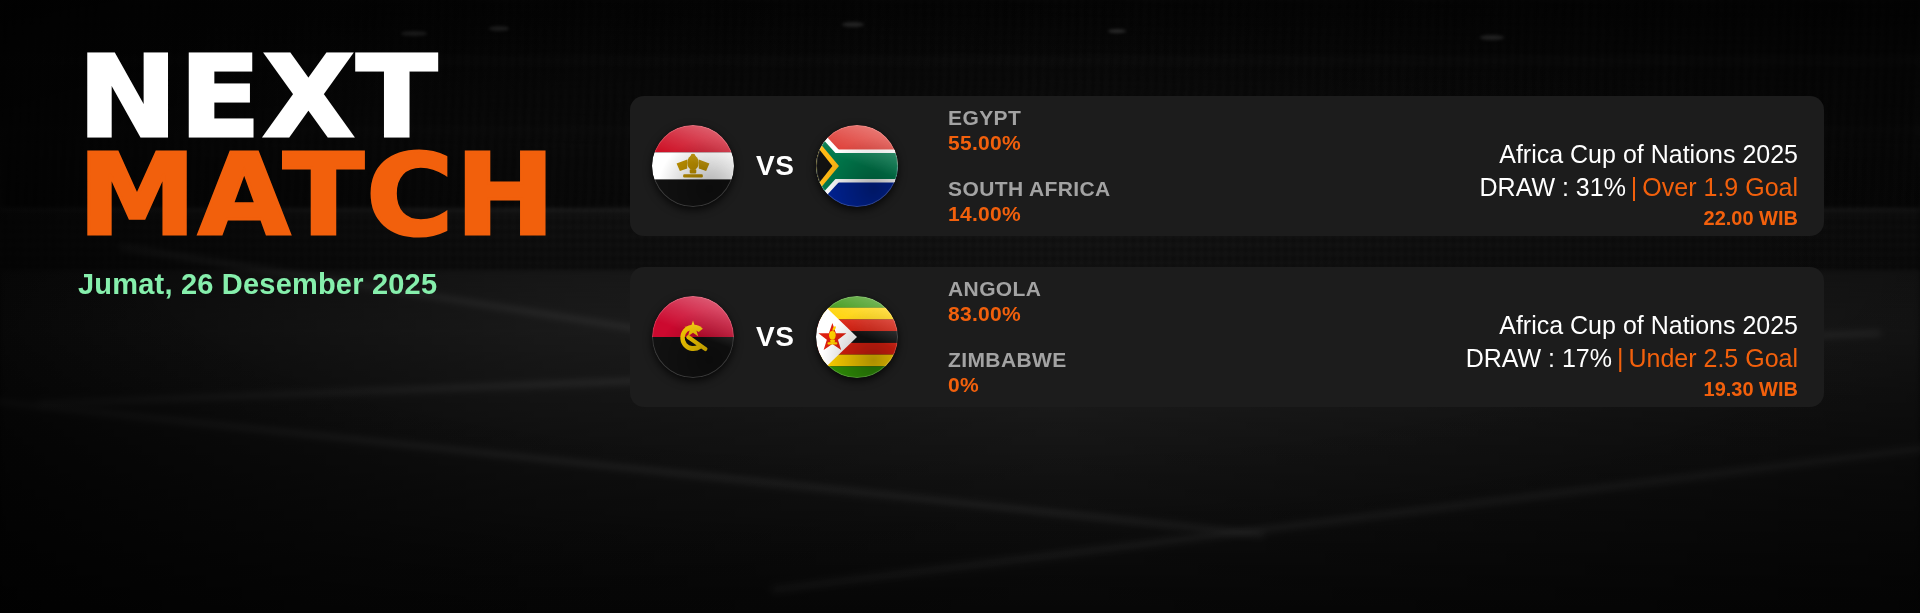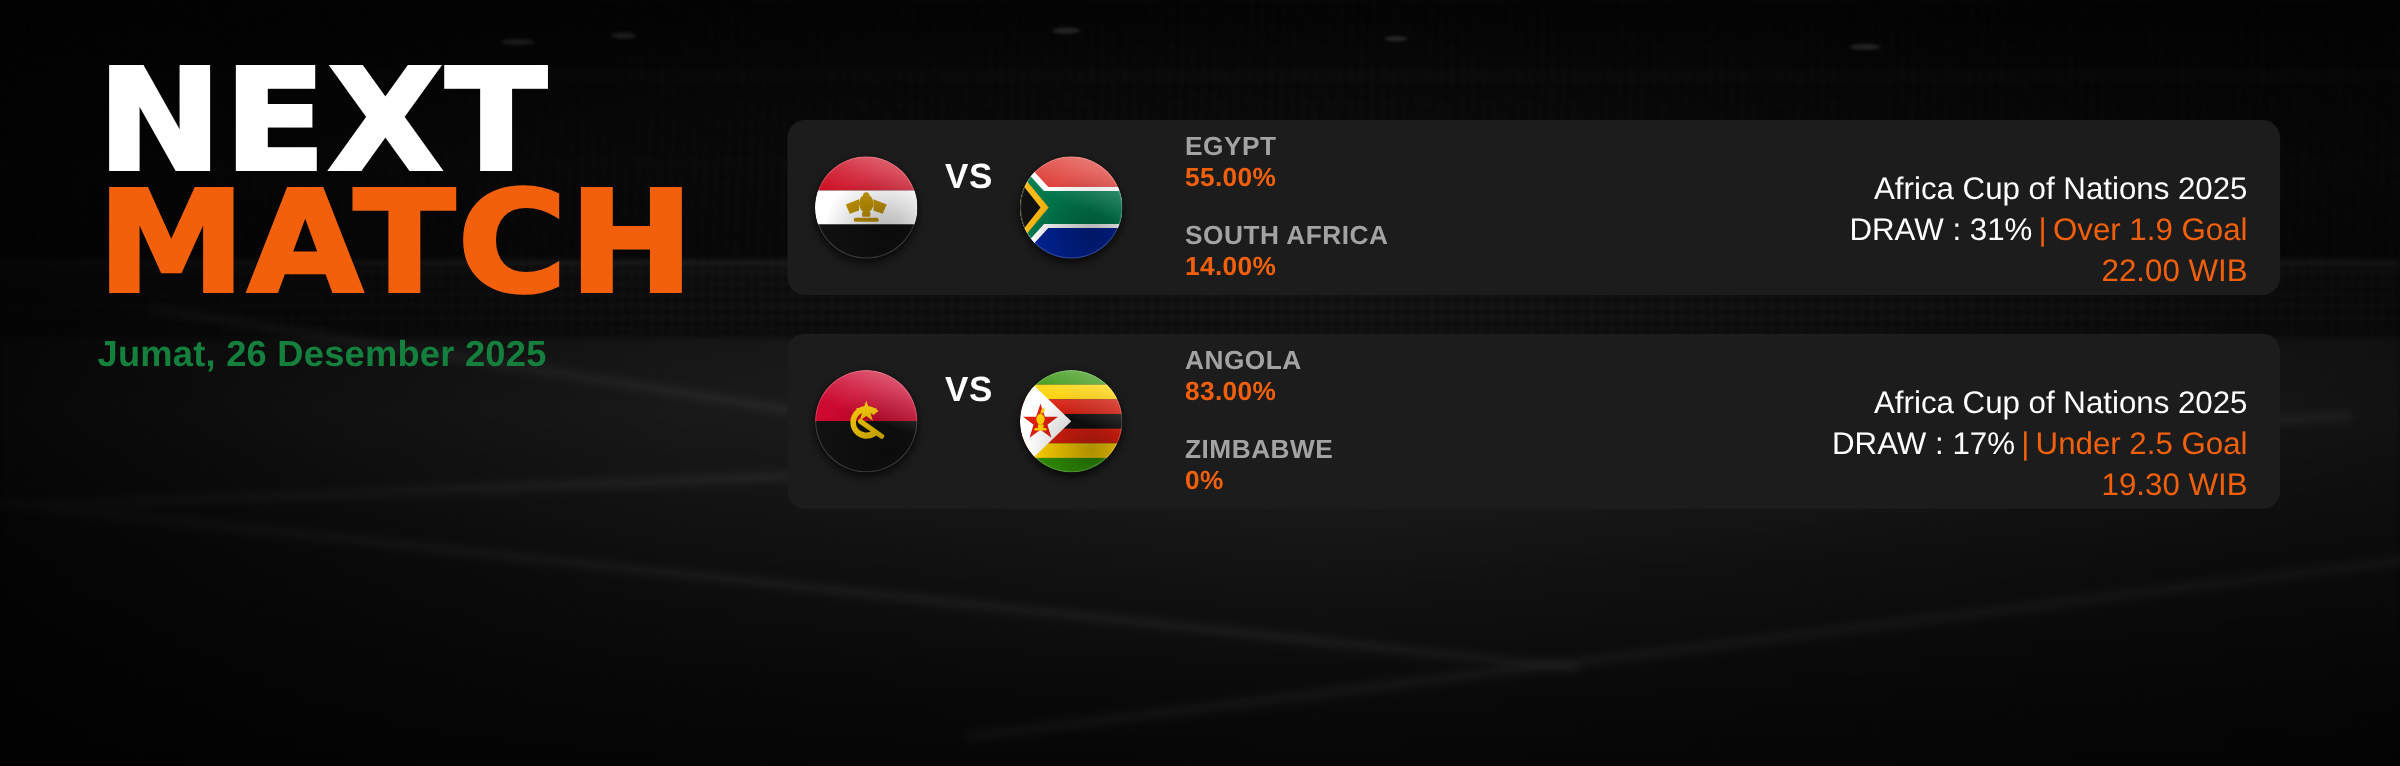--- a/index.html
+++ b/index.html
@@ -65,38 +65,38 @@
     transform:scaleX(1.06); transform-origin:left center;
     letter-spacing:2px;
   }
   .hl-match {
     font-size:112px; color:#f2600c;
     transform:scaleX(1.06); transform-origin:left center;
     letter-spacing:2px; margin-top:6px;
   }
   #match-date {
     margin-top:26px;
-    font-size:29px; color:#15803d; font-weight:700;
+    font-size:29px; color:#86efac; font-weight:700;
     letter-spacing:.2px;
     font-family:"Liberation Sans", sans-serif;
   }
 
   
   #cards { position:absolute; left:630px; top:96px; width:1194px; z-index:5; }
   .match-card {
     background:#1c1c1c;
     border-radius:14px;
     height:140px;
     display:flex;
     align-items:center;
     padding:0 26px 0 22px;
   }
   .match-card + .match-card { margin-top:31px; }
 
-  .flags { display:flex; align-items:flex-start; gap:22px; flex:0 0 auto; width:292px; }
+  .flags { display:flex; align-items:center; gap:22px; flex:0 0 auto; width:292px; }
   .vs-label { color:#ffffff; font-size:28px; font-weight:800; letter-spacing:.5px; }
 
   .flag {
     width:82px; height:82px; border-radius:50%;
     position:relative; overflow:hidden;
     box-shadow:0 3px 8px rgba(0,0,0,.75);
     flex:0 0 auto;
   }
   .flag .gloss {
     position:absolute; inset:0; border-radius:50%;
@@ -115,21 +115,21 @@
   .team-name { color:#a3a3a3; font-size:21px; font-weight:800; letter-spacing:.4px; line-height:1.2; }
   .team-pct { color:#f2600c; font-size:21px; font-weight:800; letter-spacing:.3px; line-height:1.25; }
   .team-block + .team-block { margin-top:20px; }
 
   .meta { margin-left:auto; text-align:right;margin-top:38px; }
   .meta-comp { color:#ffffff; font-size:25px; font-weight:400; letter-spacing:0; line-height:1.3; }
   .meta-mid { font-size:25px; line-height:1.35; white-space:nowrap; }
   .meta-draw { color:#ffffff; font-weight:400; }
   .meta-sep { color:#f2600c; margin:0 5px; }
   .meta-goal { color:#f2600c; font-weight:400; }
-  .meta-time { color:#f2600c; font-size:25px; font-weight:400; line-height:1.35; }
+  .meta-time { color:#f2600c; font-size:20px; font-weight:700; line-height:1.35; }
 </style>
 </head>
 <body>
 
 <div id="bg">
   <div class="bg-layer stands-top"></div>
   <div class="tier-line" style="top:58px;"></div>
   <div class="tier-line" style="top:128px;"></div>
   <div class="tier-line" style="top:206px;"></div>
   <div class="bg-layer pitch">

